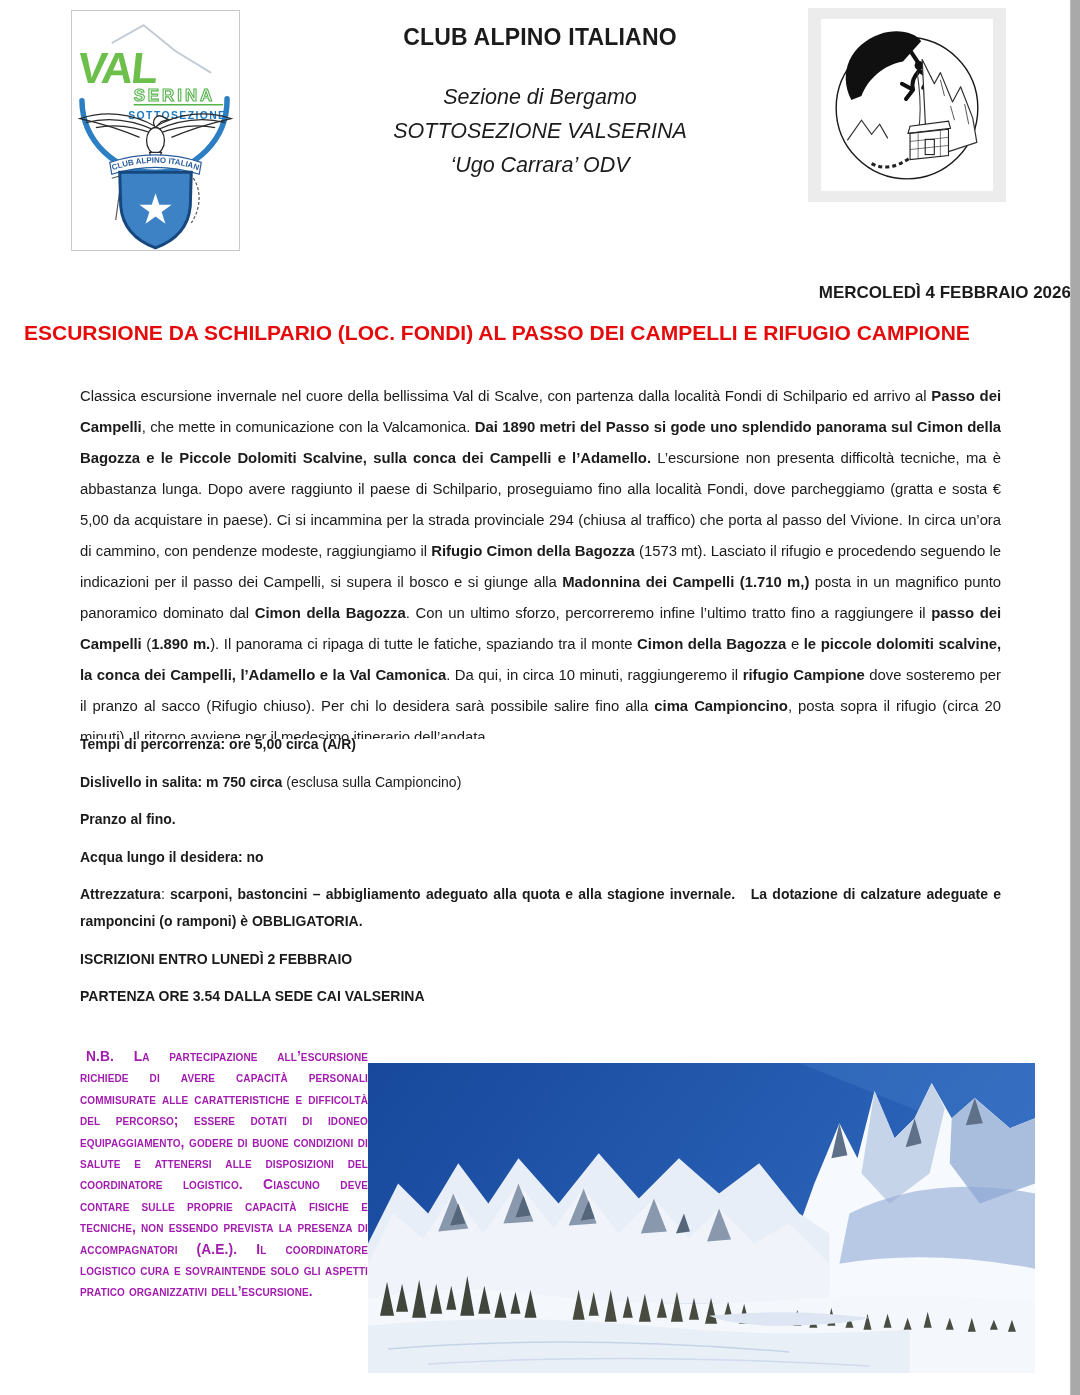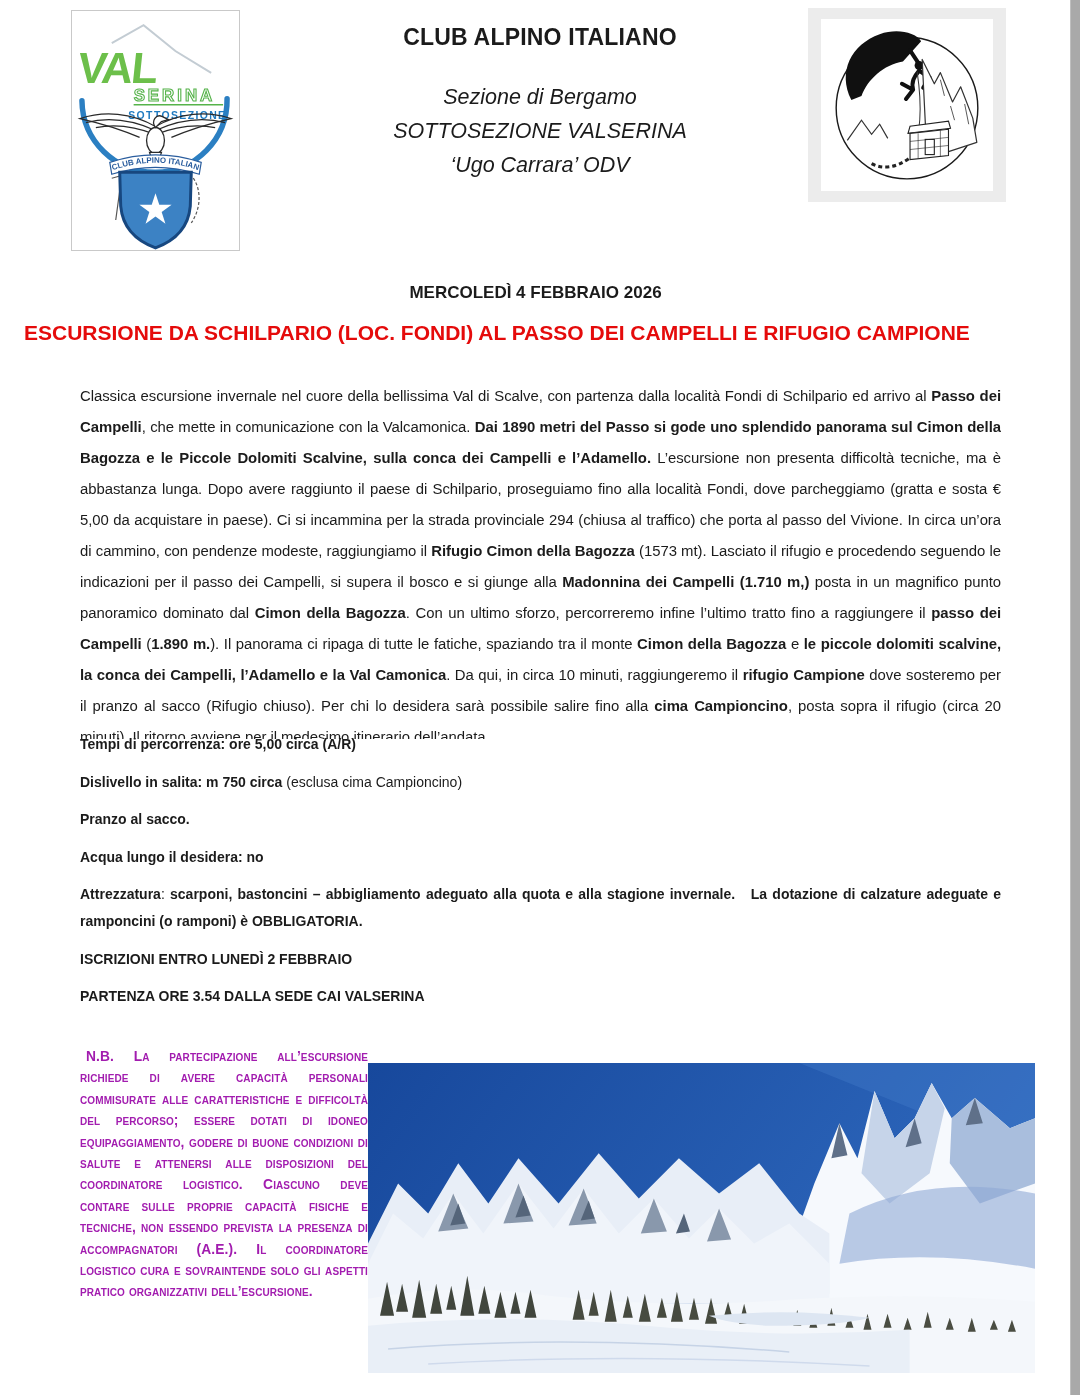--- a/index.html
+++ b/index.html
@@ -15,21 +15,21 @@
   .logo-left svg{width:100%;height:100%;display:block;}
   .header-center{position:absolute;left:240px;top:24px;width:600px;text-align:center;}
   .org-title{margin:0;font-size:23px;font-weight:bold;letter-spacing:.2px;}
   .header-sub{margin-top:29px;font-weight:normal;font-style:italic;
     font-size:21.5px;line-height:34px;}
   .logo-right{position:absolute;left:808px;top:8px;width:198px;height:194px;
     background:#ececec;display:flex;align-items:center;justify-content:center;}
   .logo-right-inner{width:172px;height:172px;background:#fff;}
   .logo-right-inner svg{width:100%;height:100%;display:block;}
   
-  .date-line{position:absolute;left:0;right:9px;top:283px;text-align:center;
+  .date-line{position:absolute;left:0;right:9px;top:283px;text-align:right;
     font-weight:bold;font-size:17px;}
   .main-title{position:absolute;left:24px;right:49px;top:321px;text-align:left;
     font-weight:bold;font-size:21px;color:#e50b0b;}
   
   .body-text{position:absolute;left:80px;top:381px;width:921px;
     font-size:14.9px;line-height:31px;text-align:justify;
     max-height:358px;overflow:hidden;letter-spacing:-.05px;}
   .body-text b,.info-item b{font-weight:bold;}
   .info-list{position:absolute;left:80px;top:731px;width:921px;
     font-size:14px;line-height:27px;}
@@ -129,22 +129,22 @@
     </div>
   </div>
 
   <div class="date-line">MERCOLEDÌ 4 FEBBRAIO 2026</div>
   <div class="main-title">ESCURSIONE DA SCHILPARIO (LOC. FONDI) AL PASSO DEI CAMPELLI E RIFUGIO CAMPIONE</div>
 
   <div class="body-text"><span>Classica  escursione invernale nel cuore della bellissima Val di Scalve, con partenza dalla località Fondi di Schilpario ed arrivo al </span><b>Passo dei Campelli</b><span>, che mette in comunicazione con la Valcamonica. </span><b>Dai 1890 metri del Passo si gode uno splendido panorama sul Cimon della Bagozza e le Piccole Dolomiti Scalvine, sulla conca dei Campelli e l’Adamello.</b><span> L’escursione non presenta difficoltà tecniche, ma è abbastanza lunga. Dopo avere raggiunto il paese di Schilpario, proseguiamo fino alla località Fondi, dove parcheggiamo (gratta e sosta € 5,00 da acquistare in paese). Ci si incammina per la strada provinciale 294 (chiusa al traffico) che porta al passo del Vivione. In circa un’ora di cammino, con pendenze modeste, raggiungiamo il </span><b>Rifugio Cimon della Bagozza</b><span> (1573 mt). Lasciato il rifugio e procedendo seguendo le indicazioni per il passo dei Campelli, si supera il bosco e si giunge alla </span><b>Madonnina dei Campelli (1.710 m,)</b><span> posta in un magnifico punto panoramico dominato dal </span><b>Cimon della Bagozza</b><span>. Con un ultimo sforzo, percorreremo infine l’ultimo tratto fino a raggiungere il </span><b>passo dei Campelli</b><span> (</span><b>1.890 m.</b><span>). Il panorama ci ripaga di tutte le fatiche, spaziando tra il monte </span><b>Cimon della Bagozza</b><span> e </span><b>le piccole dolomiti scalvine, la conca dei Campelli, l’Adamello e la Val Camonica</b><span>. Da qui, in circa 10 minuti, raggiungeremo il </span><b>rifugio Campione</b><span> dove sosteremo per il pranzo al sacco (Rifugio chiuso). Per chi lo desidera sarà possibile salire fino alla </span><b>cima Campioncino</b><span>, posta sopra il rifugio (circa 20 minuti). Il ritorno avviene per il medesimo itinerario dell’andata.</span></div>
 
   <div class="info-list">
     <p class="info-item"><b>Tempi di percorrenza: ore 5,00 circa (A/R)</b></p>
-    <p class="info-item"><b>Dislivello in salita: m 750 circa</b><span> (esclusa cima Campioncino)</span></p>
-    <p class="info-item"><b>Pranzo al sacco.</b></p>
+    <p class="info-item"><b>Dislivello in salita: m 750 circa</b><span> (esclusa sulla Campioncino)</span></p>
+    <p class="info-item"><b>Pranzo al fino.</b></p>
     <p class="info-item"><b>Acqua lungo il desidera: no</b></p>
     <p class="info-item"><b>Attrezzatura</b><span>: </span><b>scarponi, bastoncini – abbigliamento adeguato alla quota e alla stagione invernale.&nbsp;&nbsp; La dotazione di calzature adeguate e ramponcini (o ramponi) è OBBLIGATORIA.</b></p>
     <p class="info-item"><b>ISCRIZIONI ENTRO LUNEDÌ 2 FEBBRAIO</b></p>
     <p class="info-item"><b>PARTENZA ORE 3.54 DALLA SEDE CAI VALSERINA</b></p>
   </div>
 
   <div class="nb-block">N.B. La partecipazione all’escursione richiede di avere capacità personali commisurate alle caratteristiche e difficoltà del percorso; essere dotati di idoneo equipaggiamento, godere di buone condizioni di salute e attenersi alle disposizioni del coordinatore logistico. Ciascuno deve contare sulle proprie capacità fisiche e tecniche, non essendo prevista la presenza di accompagnatori (A.E.). Il coordinatore logistico cura e sovraintende solo gli aspetti pratico organizzativi dell’escursione.</div>
 
   <div class="photo">
     <svg viewBox="0 0 665 309" preserveAspectRatio="none">

